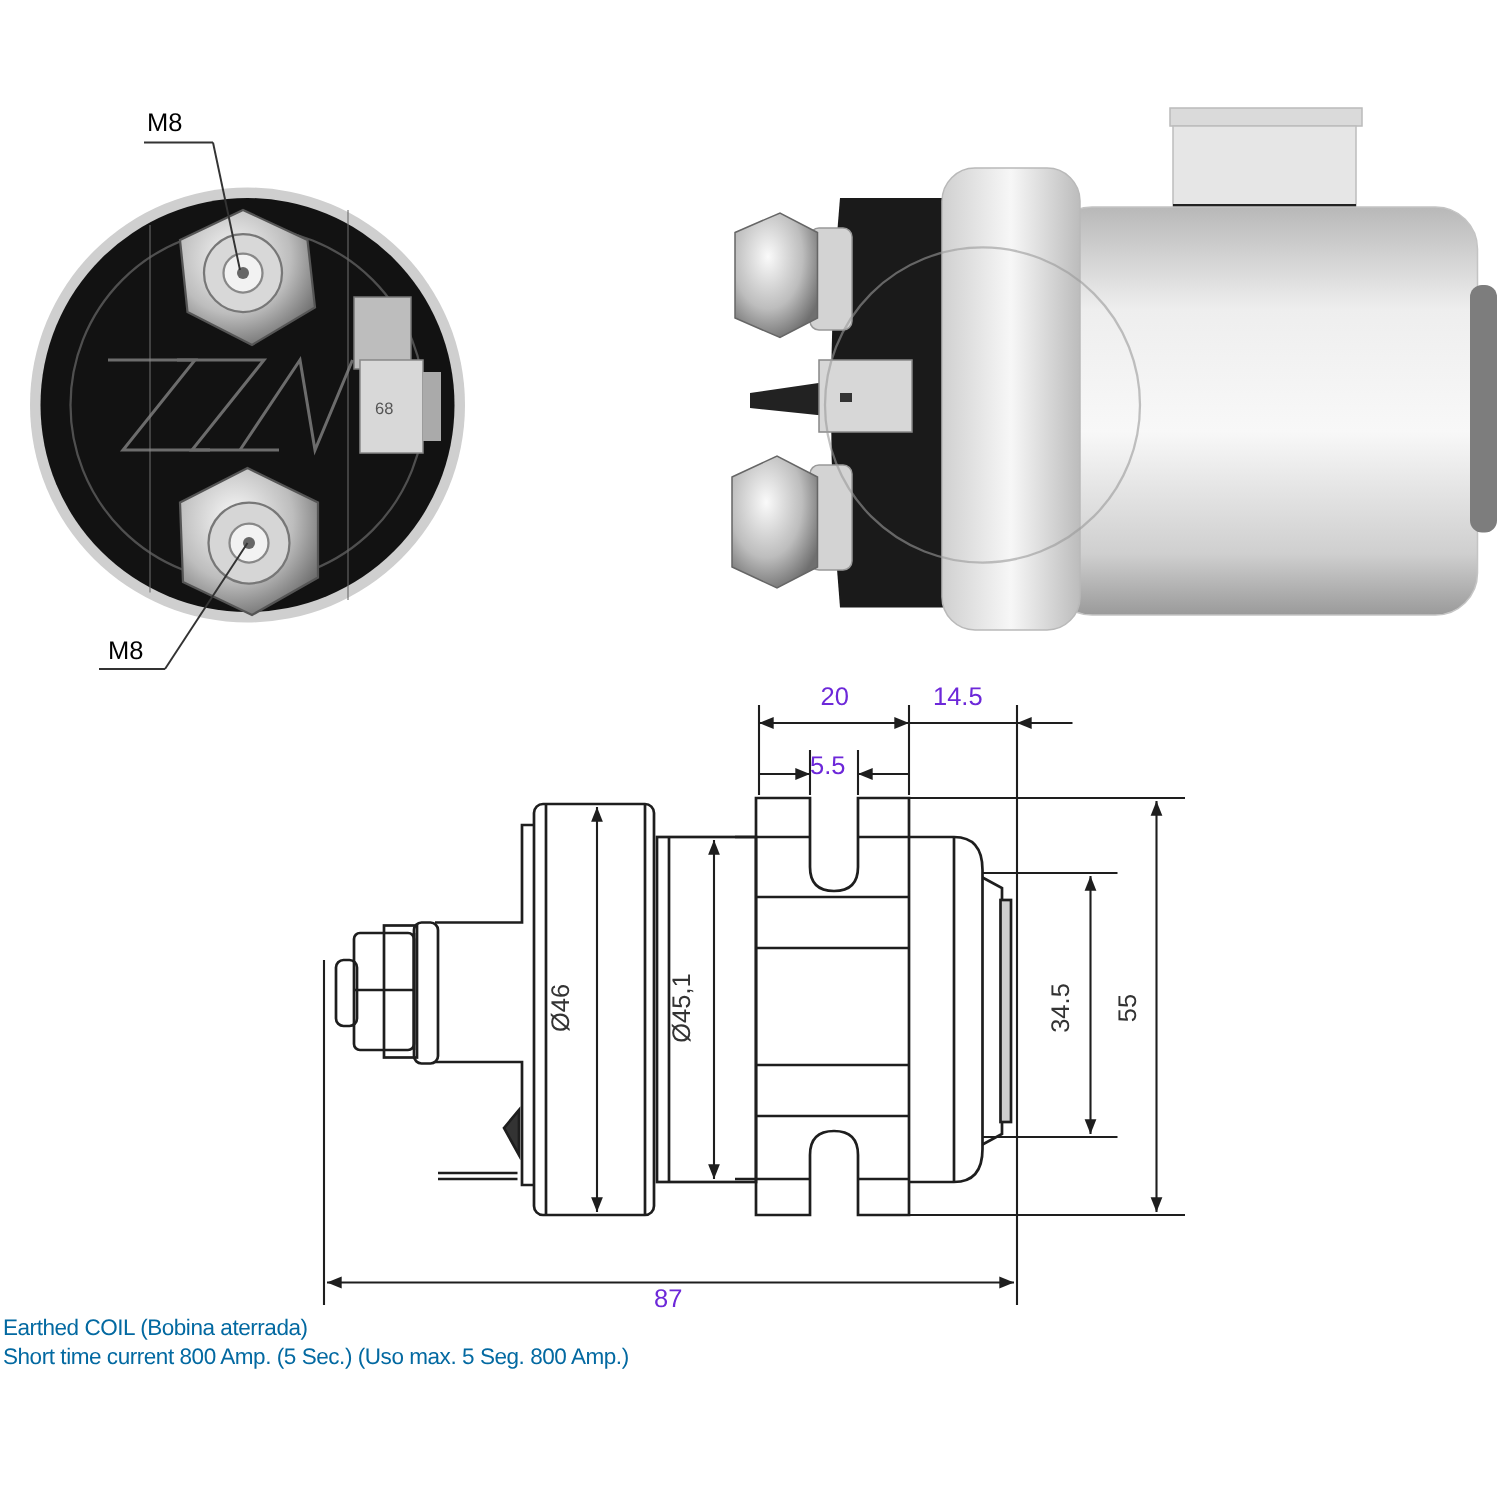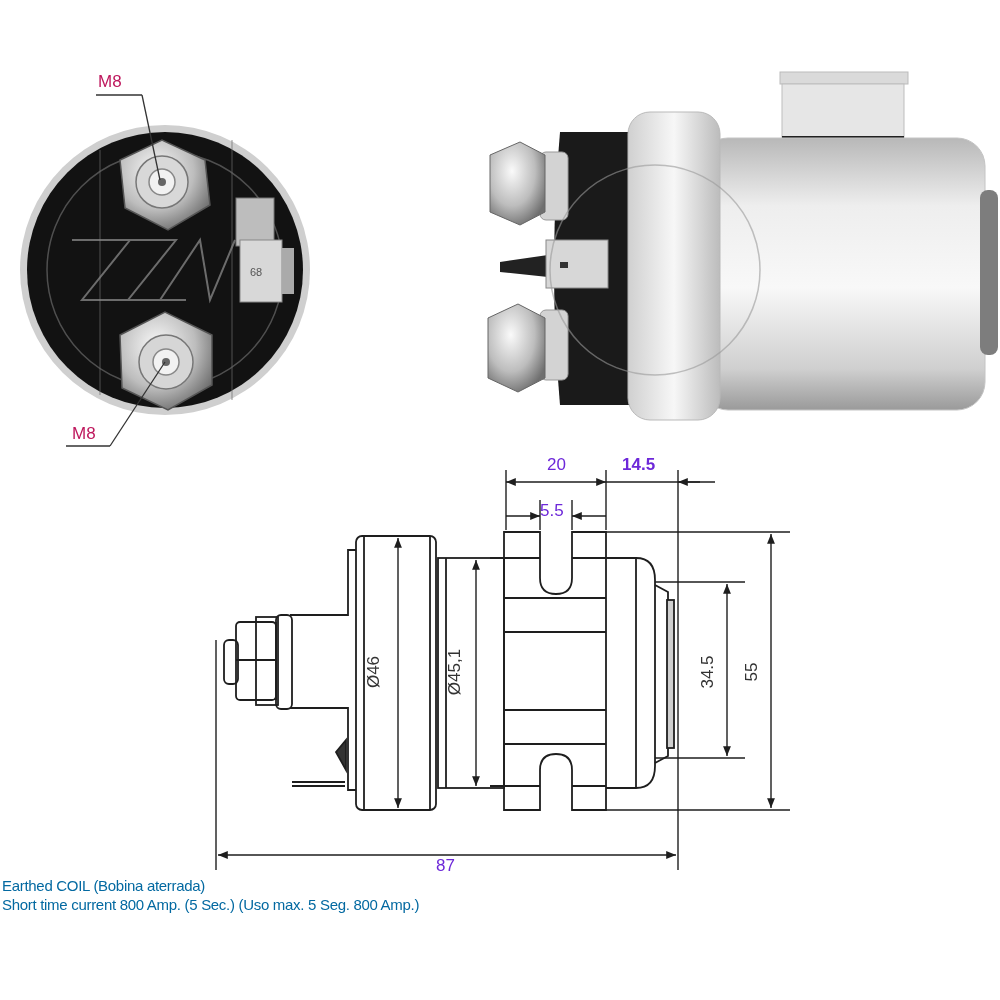--- a/index.html
+++ b/index.html
@@ -3,21 +3,21 @@
 <meta charset="utf-8">
 <style>
   html, body { margin: 0; padding: 0; background: #ffffff; }
   body { width: 1000px; height: 1000px; position: relative; overflow: hidden;
          font-family: "Liberation Sans", sans-serif; color: #222; }
   .layer { position: absolute; left: 0; top: 0; width: 1000px; height: 1000px; }
   svg text { font-family: "Liberation Sans", sans-serif; }
   .notes { position: absolute; left: 2px; top: 876px; font-size: 15px; line-height: 19px;
            color: #0369a1; letter-spacing: -0.3px; }
   .notes div { white-space: nowrap; }
-  .lbl { position: absolute; font-size: 17px; color: #be185d; }
+  .lbl { position: absolute; font-size: 17px; color: #000000; }
   .dim { position: absolute; font-size: 17px; color: #6d28d9; }
   .dim-rot { position: absolute; font-size: 17px; color: #333; transform: rotate(-90deg); transform-origin: center center; white-space: nowrap; }
 </style>
 </head>
 <body>
 
 <div class="layer">
   <svg width="1000" height="1000" viewBox="0 0 1000 1000">
     <defs>
       <radialGradient id="nutg" cx="40%" cy="35%" r="70%">
@@ -176,21 +176,21 @@
       <line x1="572" y1="516" x2="606" y2="516" stroke-width="1.4" marker-start="url(#arr)"></line>
       <line x1="398" y1="538" x2="398" y2="808" stroke-width="1.4" marker-start="url(#arr)" marker-end="url(#arr)"></line>
       <line x1="476" y1="560" x2="476" y2="786" stroke-width="1.4" marker-start="url(#arr)" marker-end="url(#arr)"></line>
       <line x1="727" y1="584" x2="727" y2="756" stroke-width="1.4" marker-start="url(#arr)" marker-end="url(#arr)"></line>
       <line x1="771" y1="534" x2="771" y2="808" stroke-width="1.4" marker-start="url(#arr)" marker-end="url(#arr)"></line>
       <line x1="218" y1="855" x2="676" y2="855" stroke-width="1.4" marker-start="url(#arr)" marker-end="url(#arr)"></line>
     </g>
   </svg>
 
   <div class="dim" style="left:547px; top:455px;">20</div>
-  <div class="dim" style="left:622px; top:455px;font-weight:bold;">14.5</div>
+  <div class="dim" style="left:622px; top:455px;">14.5</div>
   <div class="dim" style="left:540px; top:501px;">5.5</div>
   <div class="dim-rot" style="left:358px; top:662px;">Ø46</div>
   <div class="dim-rot" style="left:432px; top:662px;">Ø45,1</div>
   <div class="dim-rot" style="left:691px; top:662px;">34.5</div>
   <div class="dim-rot" style="left:743px; top:662px;">55</div>
   <div class="dim" style="left:436px; top:828px;margin-top:28px;">87</div>
 </div>
 
 <div class="notes">
   <div>Earthed COIL (Bobina aterrada)</div>

